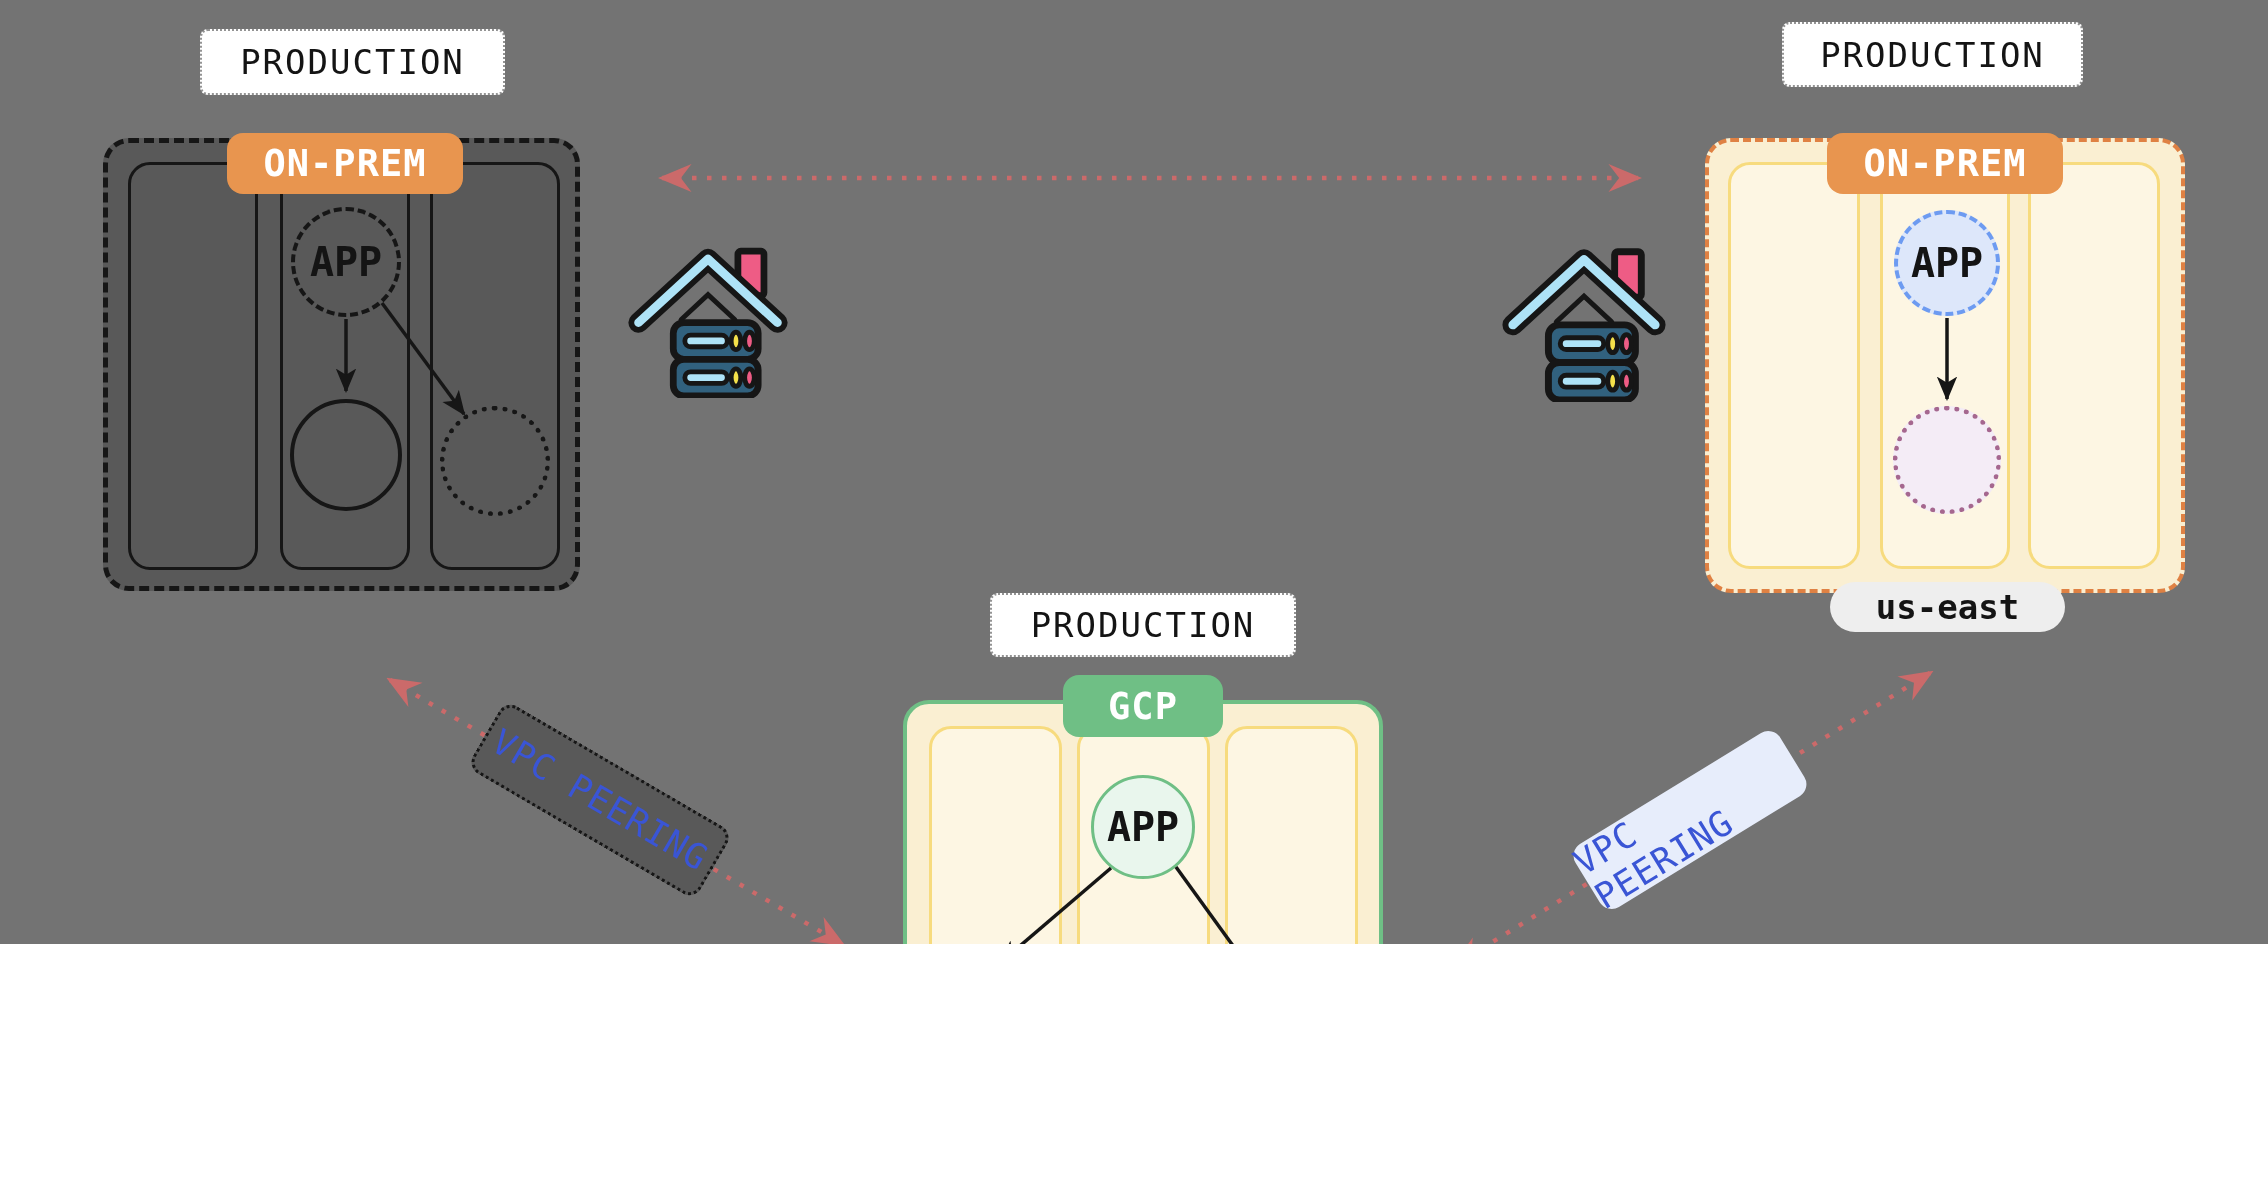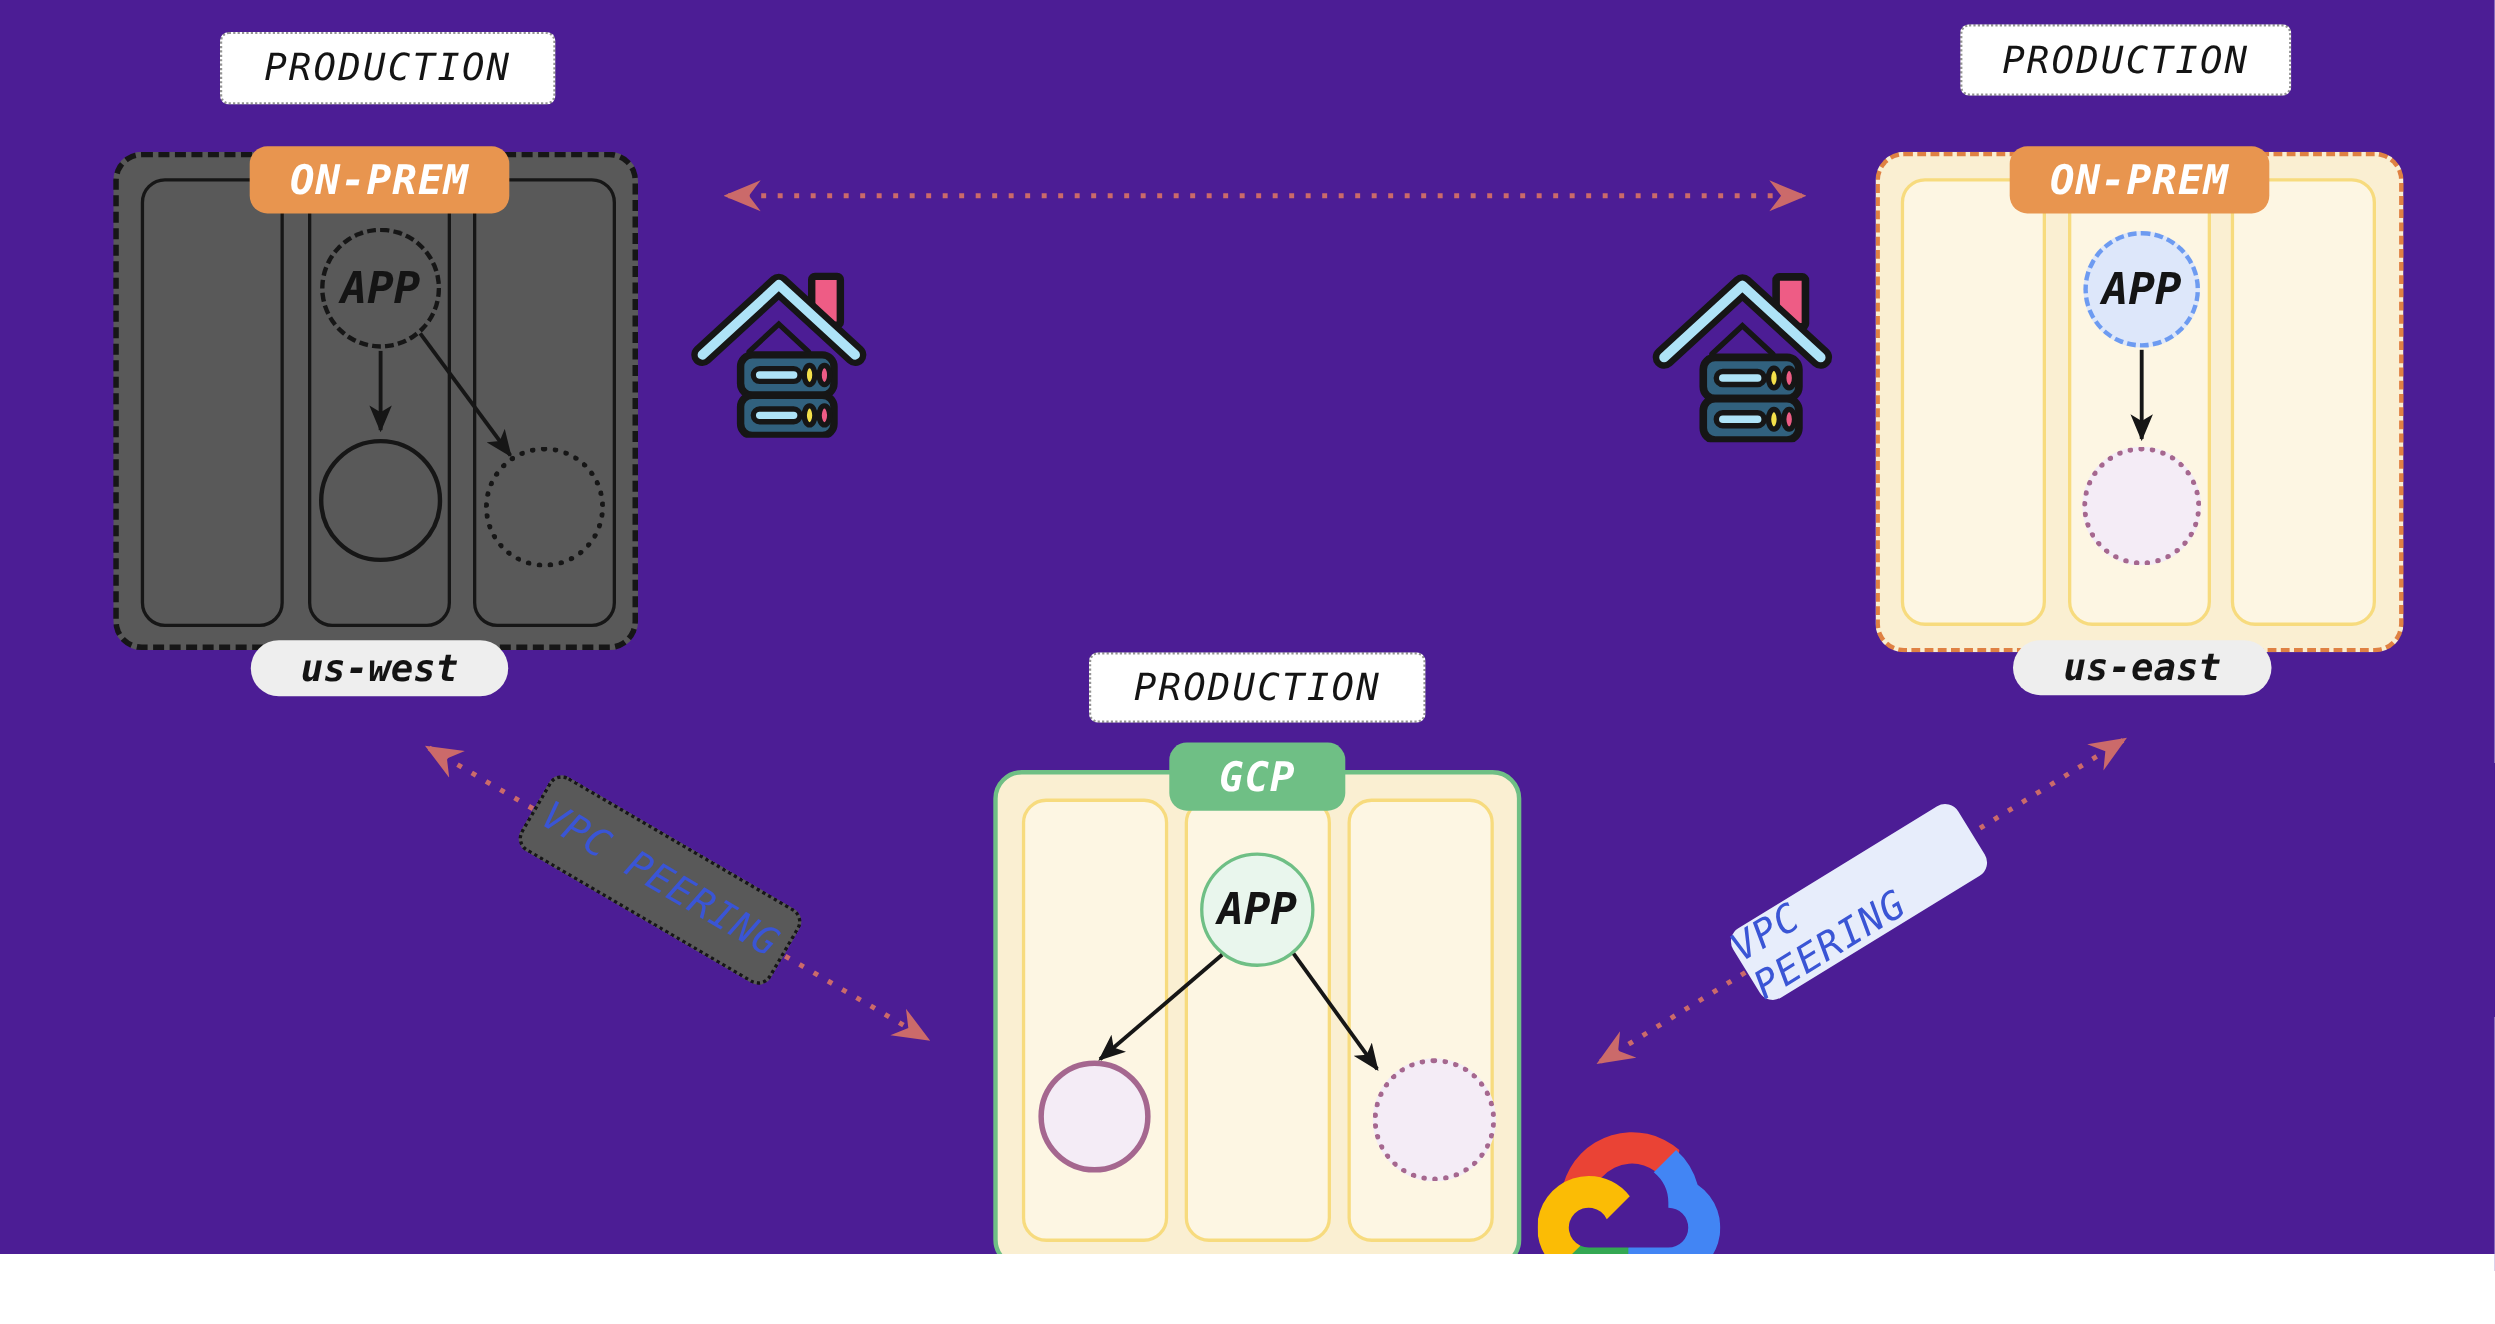--- a/index.html
+++ b/index.html
@@ -1,18 +1,18 @@
 <!DOCTYPE html>
 <html><head>
 <meta charset="utf-8">
 <style>
   * { margin:0; padding:0; box-sizing:border-box; }
   html,body { background:#ffffff; }
   body { font-family:"DejaVu Sans Mono","Liberation Mono",monospace; }
-  #canvas { position:relative; width:2268px; height:1140px; background:#4c1d95; overflow:hidden;font-style:italic; }
+  #canvas { position:relative; width:2268px; height:944px; background:#737373; overflow:hidden; }
   .abs { position:absolute; }
   .flexc { display:flex; align-items:center; justify-content:center; }
 
   .prod-label { border:2px dotted #939393; border-radius:8px; background:#ffffff;
                 font-size:34px; color:#141414; letter-spacing:2px; z-index:2; }
   .badge { border-radius:16px; color:#ffffff; font-weight:bold; font-size:37px;
            letter-spacing:1px; z-index:5; }
   .badge.orange { background:#E8954F;margin-top:27px; }
   .badge.green  { background:#6FBF85;text-align:right; }
   .region-pill { background:#EEEEEE; border-radius:26px; font-weight:bold;
@@ -78,21 +78,20 @@
 
   <div class="abs box dark" style="left:103px;top:138px;width:477px;height:453px;"></div>
   <div class="abs col dark" style="left:128px;top:162px;width:130px;height:408px;"></div>
   <div class="abs col dark" style="left:280px;top:162px;width:130px;height:408px;"></div>
   <div class="abs col dark" style="left:430px;top:162px;width:130px;height:408px;"></div>
 
   <div class="abs flexc circle app-dark" style="left:291px;top:207px;width:110px;height:110px;">APP</div>
   <div class="abs circle db-dark-solid" style="left:290px;top:399px;width:112px;height:112px;"></div>
   <div class="abs circle db-dark-dotted" style="left:440px;top:406px;width:110px;height:110px;"></div>
 
-  <div class="abs flexc region-pill" style="left:228px;top:582px;width:234px;height:51px;">us-west</div>
 
   <div class="abs flexc prod-label" style="left:1782px;top:22px;width:301px;height:65px;">PRODUCTION</div>
 
   <div class="abs flexc badge orange" style="left:1827px;top:106px;width:236px;height:61px;">ON-PREM</div>
 
   <div class="abs box east" style="left:1705px;top:138px;width:480px;height:455px;"></div>
   <div class="abs col cream" style="left:1728px;top:162px;width:132px;height:407px;"></div>
   <div class="abs col cream" style="left:1880px;top:162px;width:130px;height:407px;"></div>
   <div class="abs col cream" style="left:2028px;top:162px;width:132px;height:407px;"></div>
 

